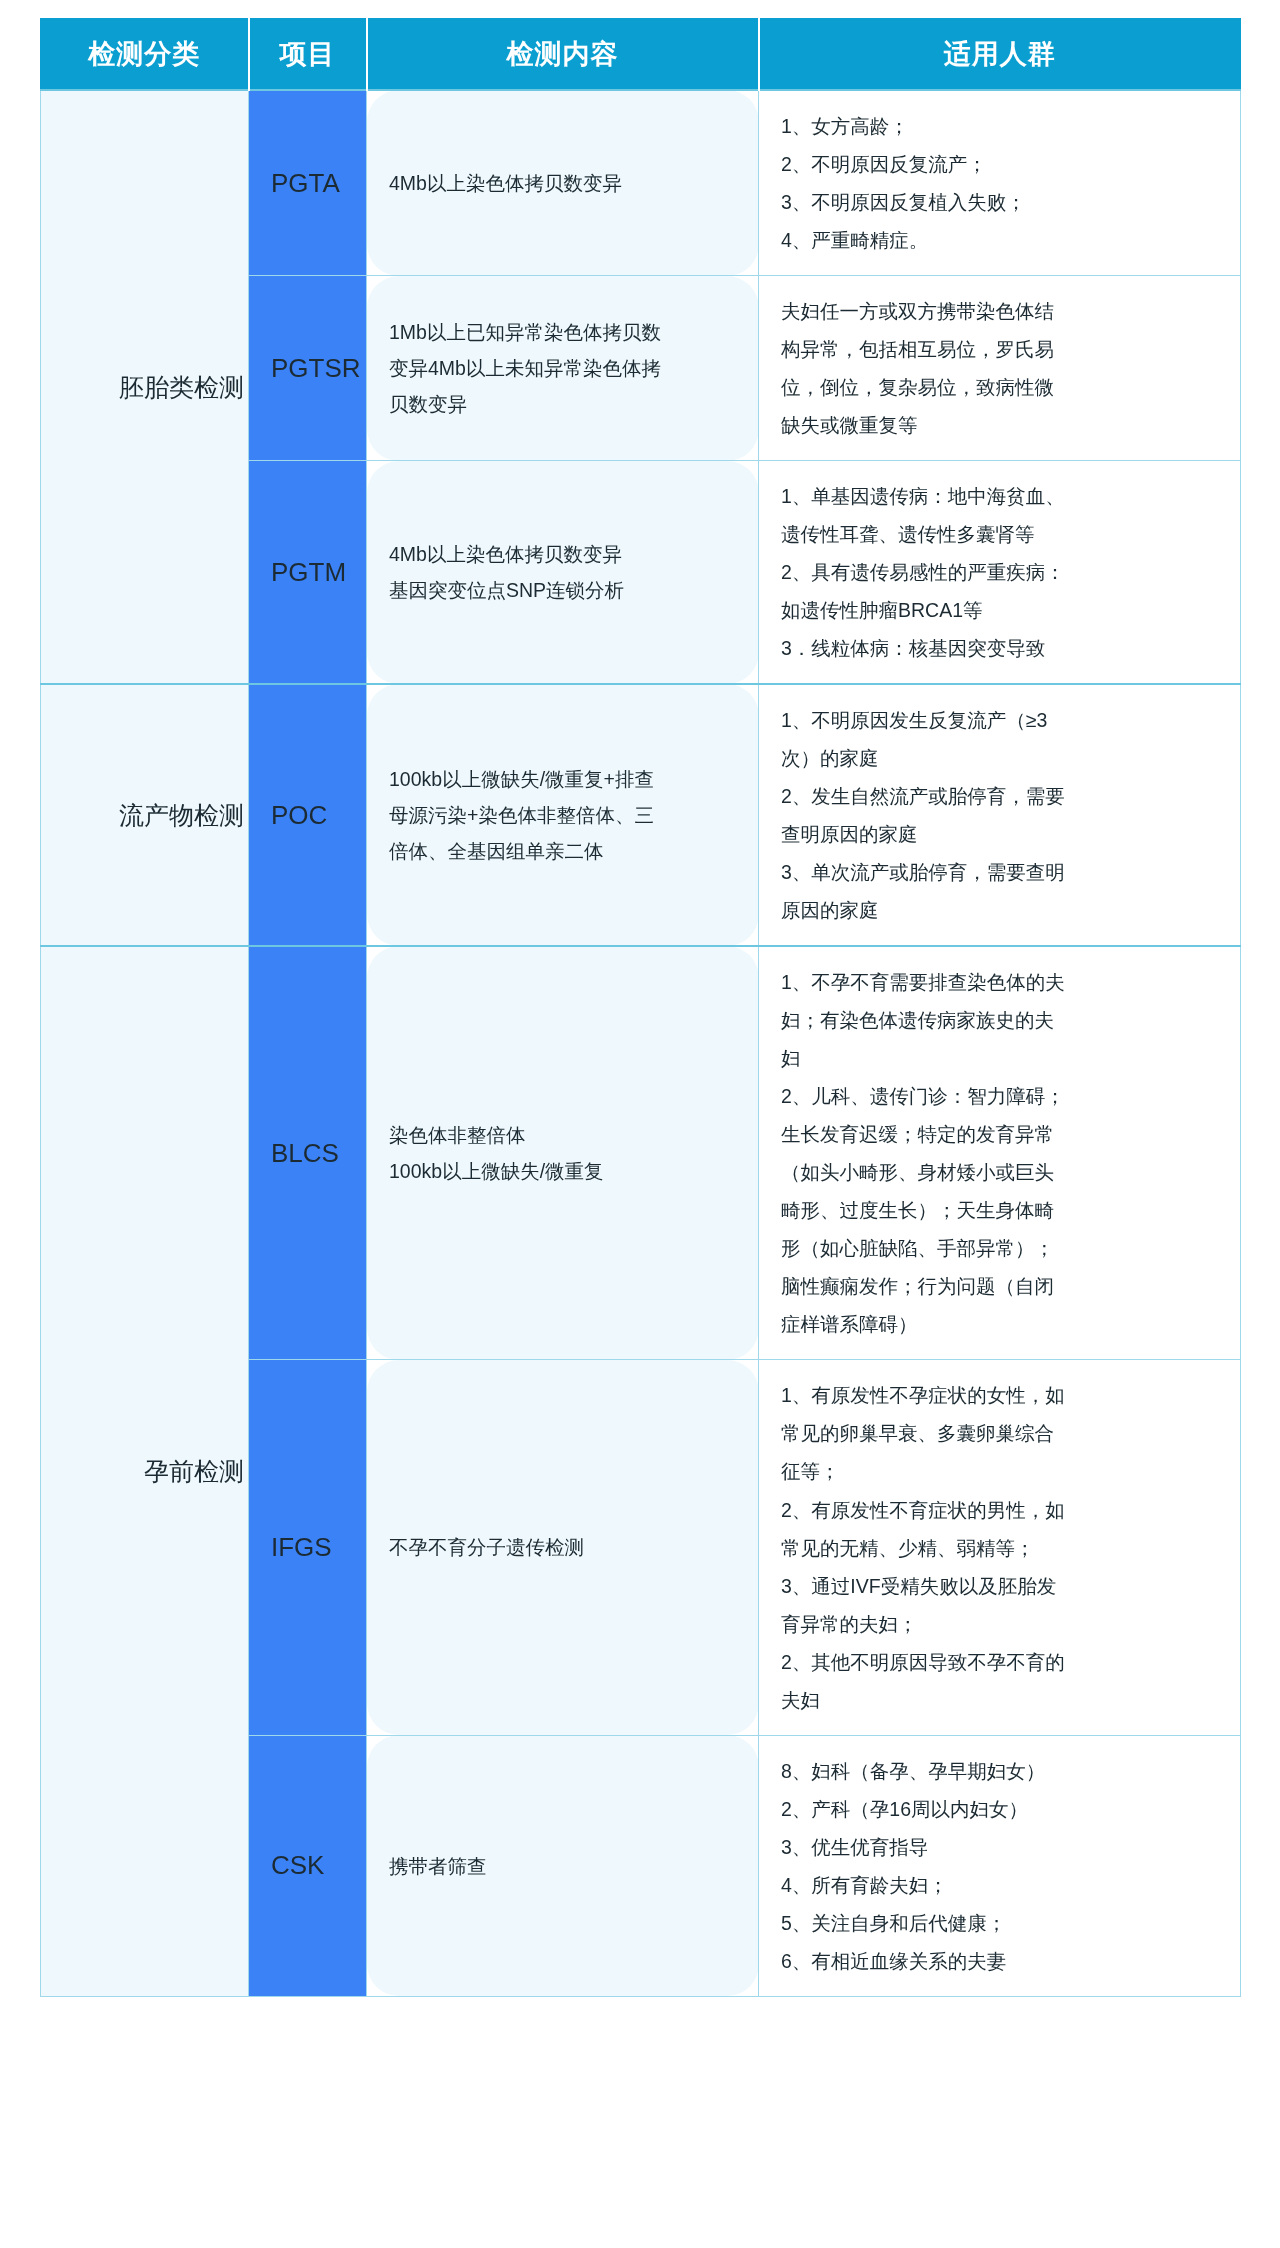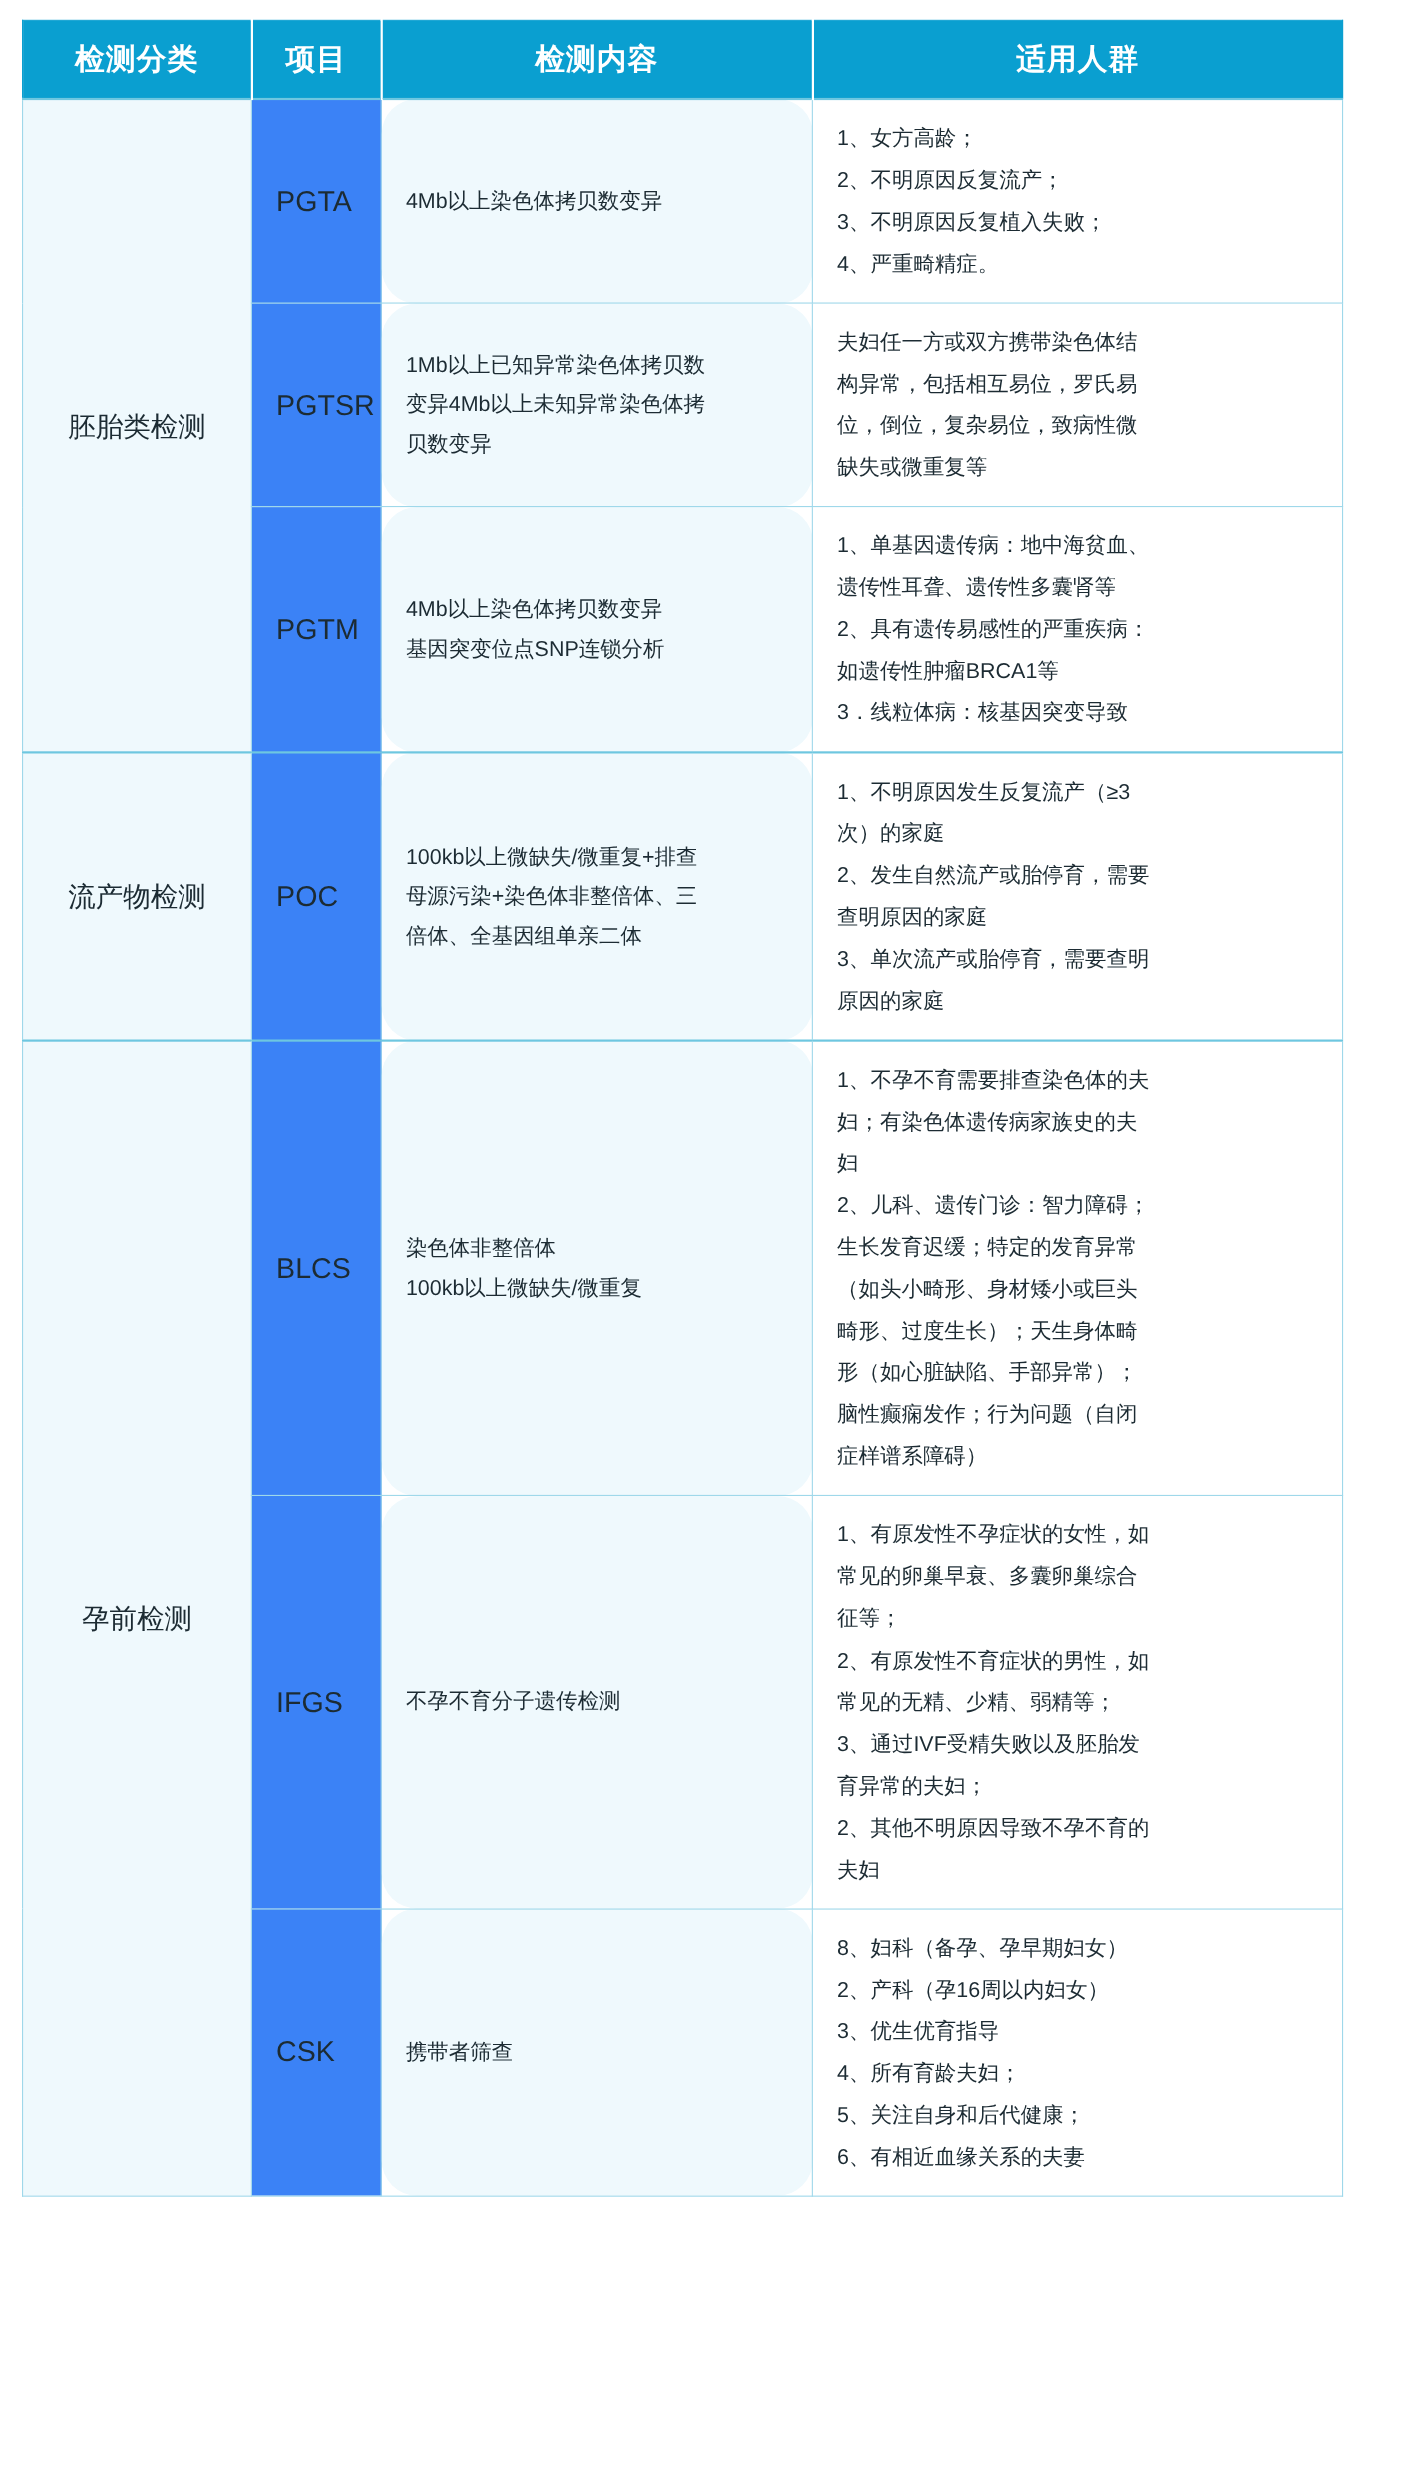--- a/index.html
+++ b/index.html
@@ -8,21 +8,21 @@
     background: #ffffff;
   }
   body {
     width: 1280px;
     font-family: "Liberation Sans", "DejaVu Sans", sans-serif;
     color: #1c2b33;
   }
   .page {
     width: 1280px;
     box-sizing: border-box;
-    padding: 18px 40px 40px 20px;
+    padding: 18px 40px 40px 40px;
   }
   table.detect-table {
     border-collapse: collapse;
     width: 1200px;
     table-layout: fixed;
     background: #ffffff;
   }
   table.detect-table colgroup col.c1 { width: 208px; }
   table.detect-table colgroup col.c2 { width: 118px; }
   table.detect-table colgroup col.c3 { width: 392px; }
@@ -40,21 +40,21 @@
   }
   thead th.sep {
     border-left: 2px solid #ffffff;
   }
   tbody td {
     border: 1px solid #9fd8ea;
     vertical-align: middle;
     background: #eff9fd;
   }
   tbody td.category {
-    text-align: center;
+    text-align: right;
     font-size: 25px;
     color: #1c2b33;
     padding: 10px 4px;
     background: #eff9fd;
   }
   tbody td.item {
     text-align: left;
     font-size: 26px;
     color: #1c2b33;
     padding: 10px 0 10px 22px;

